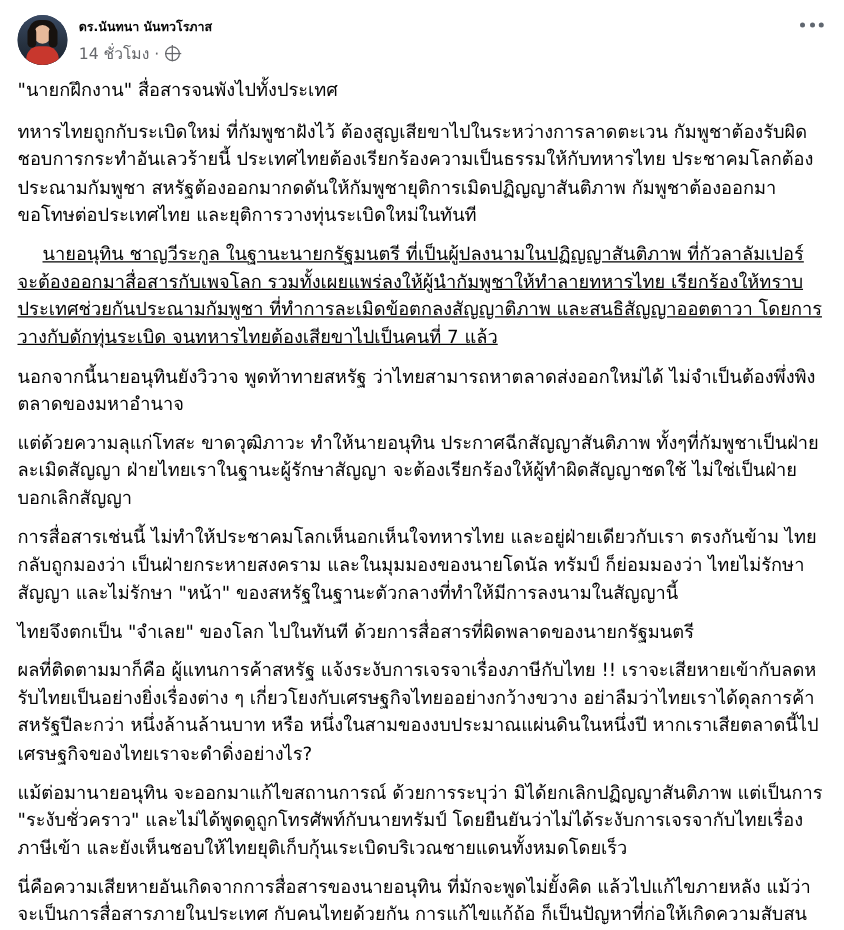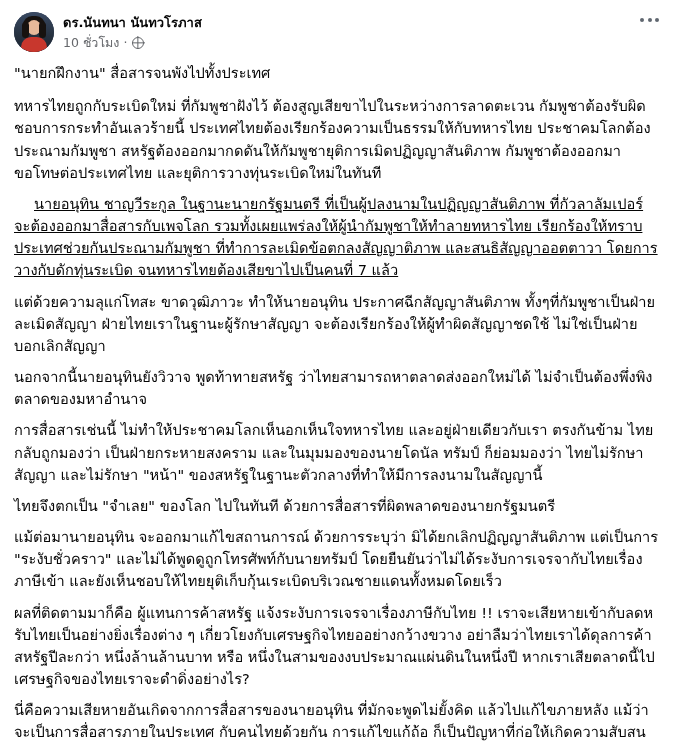--- a/index.html
+++ b/index.html
@@ -86,21 +86,21 @@
     background: #c8372d;
   }
   .header-text {
     margin-left: 9px;
     display: flex;
     flex-direction: column;
     justify-content: center;
     padding-top: 1px;
   }
   .author-name {
-    font-size: 13px;
+    font-size: 10px;
     font-weight: bold;
     line-height: 19px;
     color: #050505;
     letter-spacing: 0;
   }
   .meta-row {
     display: flex;
     align-items: center;
     font-size: 12.5px;
     color: #65676b;
@@ -182,39 +182,39 @@
       <div class="a-bg"></div>
       <div class="a-body"></div>
       <div class="a-hair"></div>
       <div class="a-face"></div>
       <div class="a-hair2"></div>
       <div class="a-hair3"></div>
     </div>
     <div class="header-text">
       <div class="author-name">ดร.นันทนา นันทวโรภาส</div>
       <div class="meta-row">
-        <span>10 ชั่วโมง</span>
+        <span>14 ชั่วโมง</span>
         <span class="meta-sep">·</span>
         <span class="globe-icon"></span>
       </div>
     </div>
     <div class="menu-dots">
       <span></span>
       <span></span>
       <span></span>
     </div>
   </div>
 
   <div class="post-body">
     <p class="first">"นายกฝึกงาน"  สื่อสารจนพังไปทั้งประเทศ</p>
     <p>ทหารไทยถูกกับระเบิดใหม่ ที่กัมพูชาฝังไว้ ต้องสูญเสียขาไปในระหว่างการลาดตะเวน  กัมพูชาต้องรับผิดชอบการกระทำอันเลวร้ายนี้  ประเทศไทยต้องเรียกร้องความเป็นธรรมให้กับทหารไทย ประชาคมโลกต้องประณามกัมพูชา สหรัฐต้องออกมากดดันให้กัมพูชายุติการเมิดปฏิญญาสันติภาพ กัมพูชาต้องออกมาขอโทษต่อประเทศไทย และยุติการวางทุ่นระเบิดใหม่ในทันที</p>
     <p class="indent">นายอนุทิน ชาญวีระกูล ในฐานะนายกรัฐมนตรี ที่เป็นผู้ปลงนามในปฏิญญาสันติภาพ ที่กัวลาลัมเปอร์ จะต้องออกมาสื่อสารกับเพจโลก รวมทั้งเผยแพร่ลงให้ผู้นำกัมพูชาให้ทำลายทหารไทย เรียกร้องให้ทราบประเทศช่วยกันประณามกัมพูชา ที่ทำการละเมิดข้อตกลงสัญญาติภาพ และสนธิสัญญาออตตาวา โดยการวางกับดักทุ่นระเบิด จนทหารไทยต้องเสียขาไปเป็นคนที่ 7 แล้ว</p>
+    <p>นอกจากนี้นายอนุทินยังวิวาจ พูดท้าทายสหรัฐ ว่าไทยสามารถหาตลาดส่งออกใหม่ได้ ไม่จำเป็นต้องพึ่งพิงตลาดของมหาอำนาจ</p>
     <p>แต่ด้วยความลุแก่โทสะ ขาดวุฒิภาวะ ทำให้นายอนุทิน ประกาศฉีกสัญญาสันติภาพ ทั้งๆที่กัมพูชาเป็นฝ่ายละเมิดสัญญา ฝ่ายไทยเราในฐานะผู้รักษาสัญญา จะต้องเรียกร้องให้ผู้ทำผิดสัญญาชดใช้ ไม่ใช่เป็นฝ่ายบอกเลิกสัญญา</p>
-    <p>นอกจากนี้นายอนุทินยังวิวาจ พูดท้าทายสหรัฐ ว่าไทยสามารถหาตลาดส่งออกใหม่ได้ ไม่จำเป็นต้องพึ่งพิงตลาดของมหาอำนาจ</p>
     <p>การสื่อสารเช่นนี้ ไม่ทำให้ประชาคมโลกเห็นอกเห็นใจทหารไทย และอยู่ฝ่ายเดียวกับเรา ตรงกันข้าม ไทยกลับถูกมองว่า เป็นฝ่ายกระหายสงคราม และในมุมมองของนายโดนัล ทรัมป์ ก็ย่อมมองว่า ไทยไม่รักษาสัญญา และไม่รักษา "หน้า" ของสหรัฐในฐานะตัวกลางที่ทำให้มีการลงนามในสัญญานี้</p>
     <p>ไทยจึงตกเป็น "จำเลย" ของโลก ไปในทันที ด้วยการสื่อสารที่ผิดพลาดของนายกรัฐมนตรี</p>
+    <p>ผลที่ติดตามมาก็คือ ผู้แทนการค้าสหรัฐ แจ้งระงับการเจรจาเรื่องภาษีกับไทย !!  เราจะเสียหายเข้ากับลดหรับไทยเป็นอย่างยิ่งเรื่องต่าง ๆ เกี่ยวโยงกับเศรษฐกิจไทยออย่างกว้างขวาง อย่าลืมว่าไทยเราได้ดุลการค้าสหรัฐปีละกว่า หนึ่งล้านล้านบาท หรือ หนึ่งในสามของงบประมาณแผ่นดินในหนึ่งปี หากเราเสียตลาดนี้ไป เศรษฐกิจของไทยเราจะดำดิ่งอย่างไร?</p>
     <p>แม้ต่อมานายอนุทิน จะออกมาแก้ไขสถานการณ์ ด้วยการระบุว่า มิได้ยกเลิกปฏิญญาสันติภาพ แต่เป็นการ "ระงับชั่วคราว" และไม่ได้พูดดูถูกโทรศัพท์กับนายทรัมป์ โดยยืนยันว่าไม่ได้ระงับการเจรจากับไทยเรื่องภาษีเข้า และยังเห็นชอบให้ไทยยุติเก็บกุ้นเระเบิดบริเวณชายแดนทั้งหมดโดยเร็ว</p>
-    <p>ผลที่ติดตามมาก็คือ ผู้แทนการค้าสหรัฐ แจ้งระงับการเจรจาเรื่องภาษีกับไทย !!  เราจะเสียหายเข้ากับลดหรับไทยเป็นอย่างยิ่งเรื่องต่าง ๆ เกี่ยวโยงกับเศรษฐกิจไทยออย่างกว้างขวาง อย่าลืมว่าไทยเราได้ดุลการค้าสหรัฐปีละกว่า หนึ่งล้านล้านบาท หรือ หนึ่งในสามของงบประมาณแผ่นดินในหนึ่งปี หากเราเสียตลาดนี้ไป เศรษฐกิจของไทยเราจะดำดิ่งอย่างไร?</p>
     <p>นี่คือความเสียหายอันเกิดจากการสื่อสารของนายอนุทิน ที่มักจะพูดไม่ยั้งคิด แล้วไปแก้ไขภายหลัง แม้ว่าจะเป็นการสื่อสารภายในประเทศ กับคนไทยด้วยกัน การแก้ไขแก้ถ้อ ก็เป็นปัญหาที่ก่อให้เกิดความสับสน และลดทอนความเชื่อมั่นต่อรัฐบาลเป็นอันยิ่ง</p>
 
   </div>
 
 </div>
 
 </body></html>

